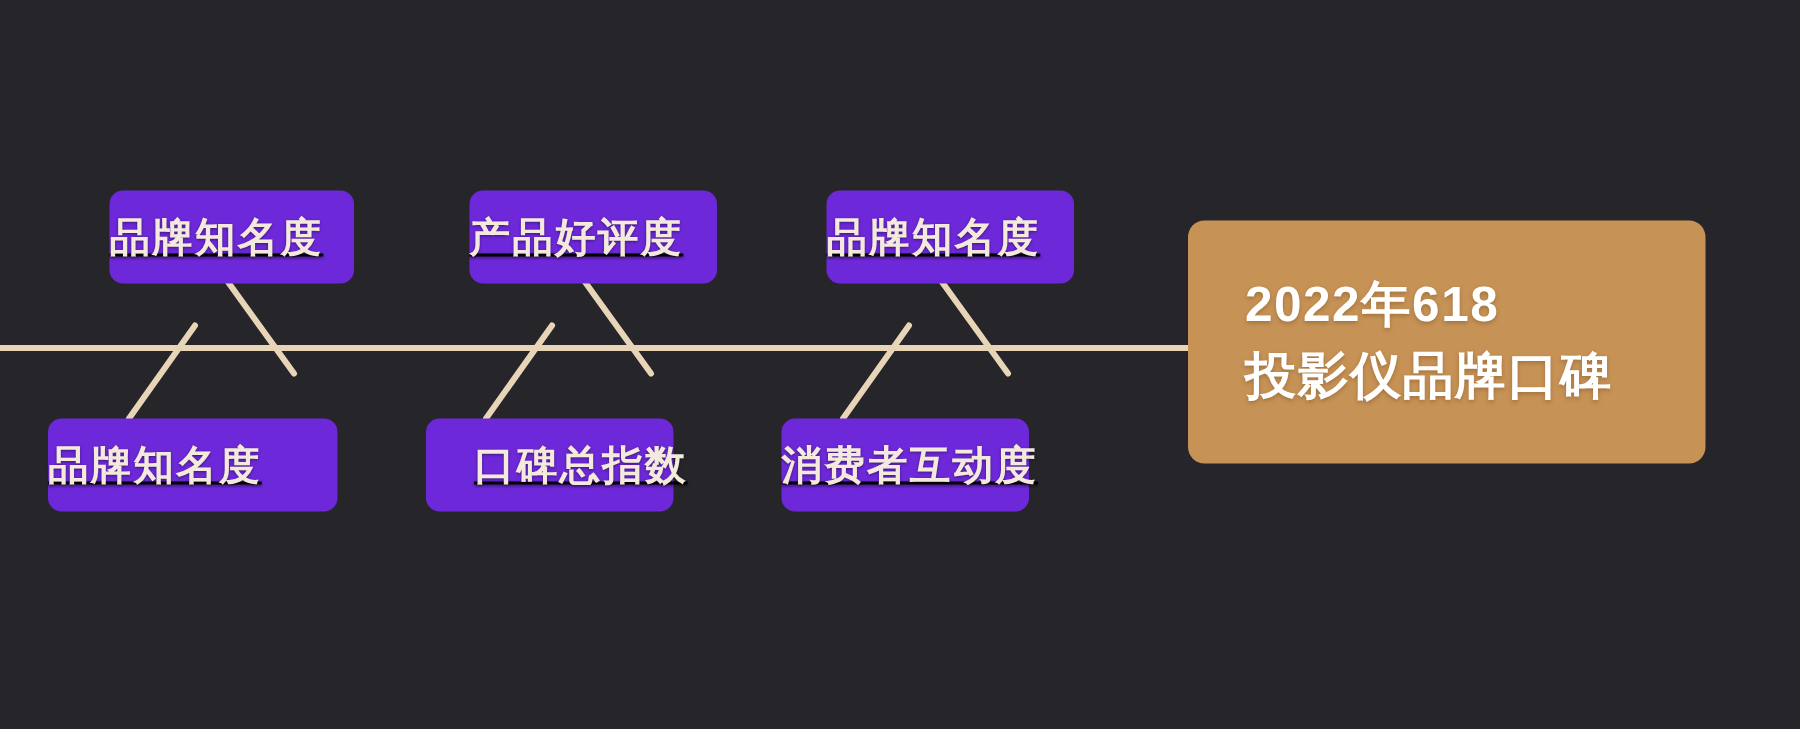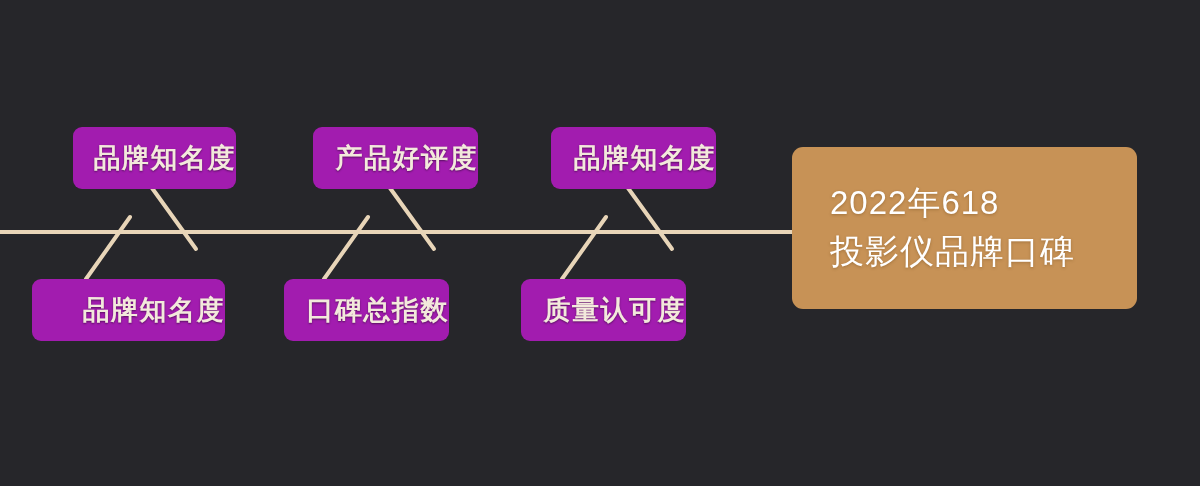--- a/index.html
+++ b/index.html
@@ -23,27 +23,28 @@
   #lines-layer {
     position: absolute;
     left: 0;
     top: 0;
     width: 1200px;
     height: 486px;
     pointer-events: none;
   }
   .cause-box {
     position: absolute;
-    background: #a21caf;
+    background: #6d28d9;
     border-radius: 9px;
     display: flex;
     align-items: center;
-    justify-content: flex-end;
+    justify-content: flex-start;
     box-sizing: border-box;
     z-index: 3;
+    text-decoration: underline;
   }
   .cause-label {
     color: #f3e9dc;
     font-size: 27px;
     font-weight: bold;
     letter-spacing: 1.5px;
     white-space: nowrap;
     line-height: 1;
     text-shadow: 0 1px 2px rgba(0,0,0,0.45);
   }
@@ -58,21 +59,21 @@
     display: flex;
     flex-direction: column;
     align-items: flex-start;
     justify-content: center;
     box-sizing: border-box;
     padding-left: 38px;
     z-index: 4;
   }
   .head-line {
     color: #ffffff;
-    font-weight: normal;
+    font-weight: bold;
     font-size: 34px;
     line-height: 1.45;
     letter-spacing: 1px;
     white-space: nowrap;
     text-shadow: 0 1px 3px rgba(90,55,15,0.35);
   }
   .head-line-1 { font-size: 33px; }
   .head-line-2 { font-size: 34px; }
 </style>
 </head>
@@ -106,21 +107,21 @@
 
   <div class="cause-box" style="left:32px; top:279px; width:193px; height:62px;">
     <span class="cause-label">品牌知名度</span>
   </div>
 
   <div class="cause-box" style="left:284px; top:279px; width:165px; height:62px;padding-left:32px;">
     <span class="cause-label">口碑总指数</span>
   </div>
 
   <div class="cause-box" style="left:521px; top:279px; width:165px; height:62px;">
-    <span class="cause-label">质量认可度</span>
+    <span class="cause-label">消费者互动度</span>
   </div>
 
   <div id="head-box">
     <span class="head-line head-line-1">2022年618</span>
     <span class="head-line head-line-2">投影仪品牌口碑</span>
   </div>
 
 </div>
 
 </body></html>

